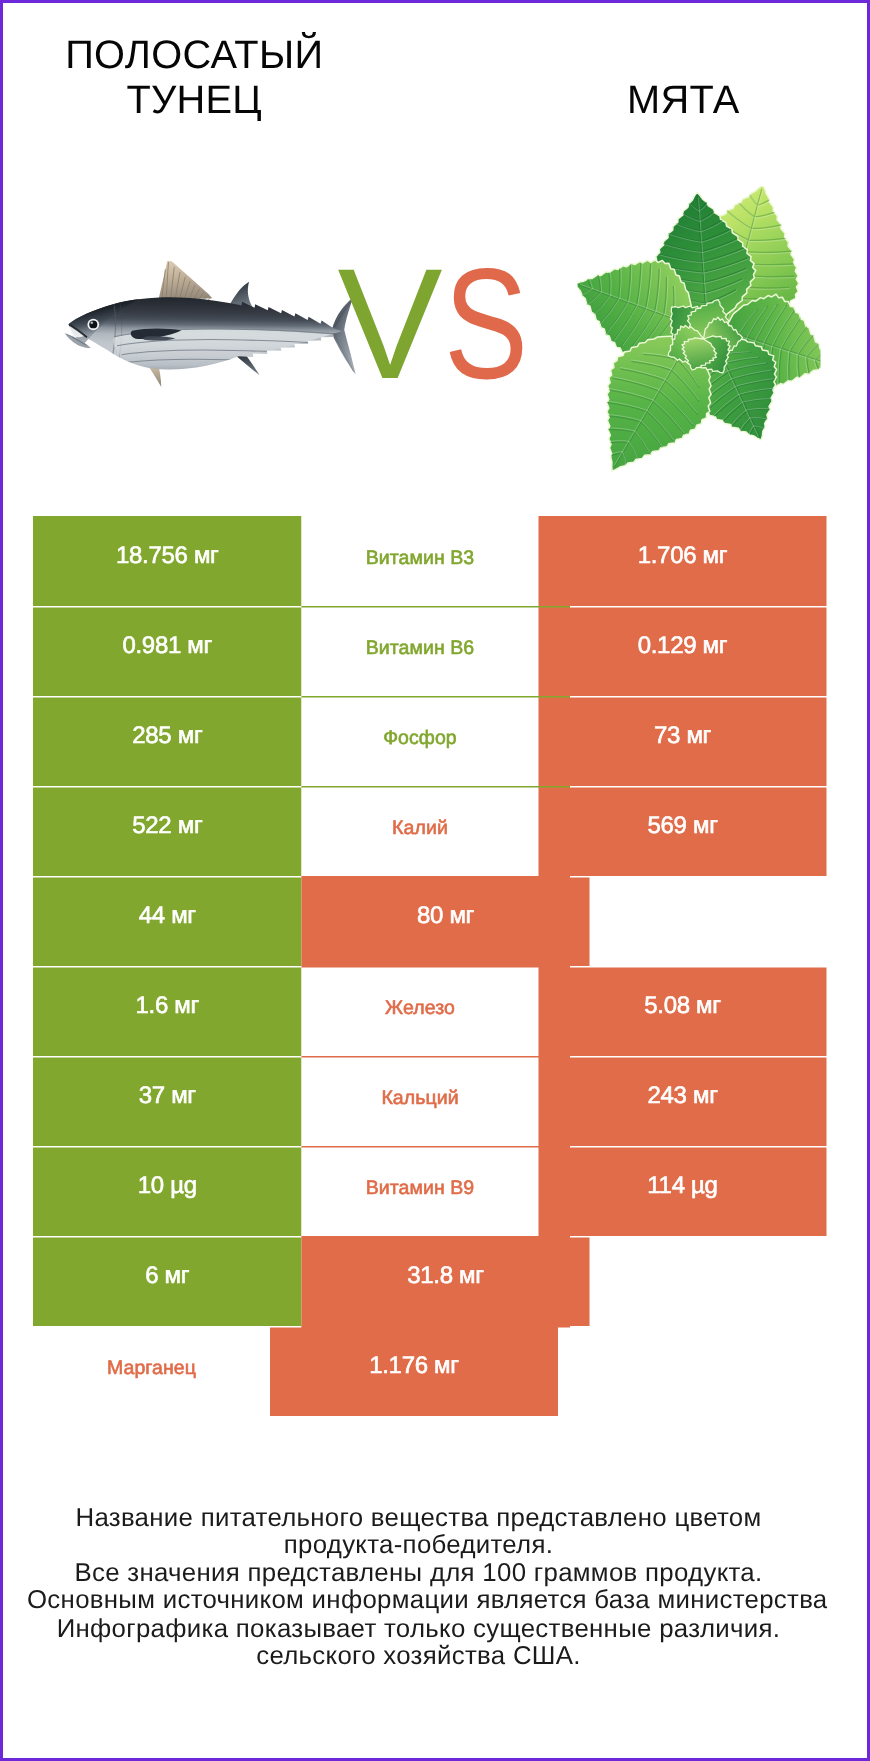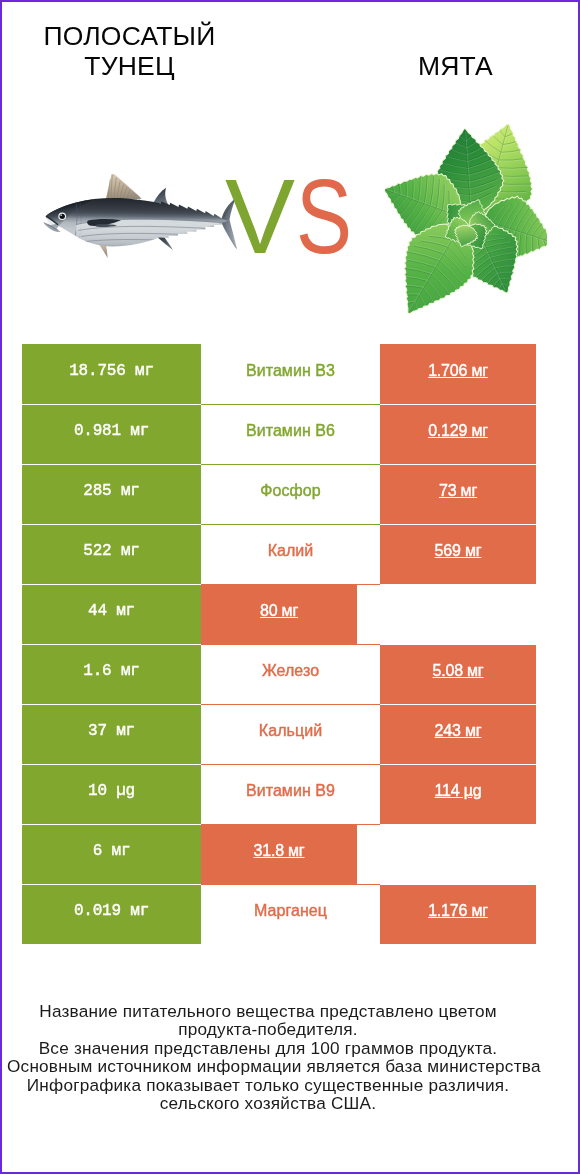--- a/index.html
+++ b/index.html
@@ -56,31 +56,31 @@
   .table { position:absolute; left:20px; top:342px; width:538px; }
   .row { position:relative; height:60px; display:flex; }
   .cell {
     display:flex; align-items:center; justify-content:center;
     font-size:16px; font-weight:400; letter-spacing:-0.2px;
     line-height:1;
     padding-bottom:6px;
     -webkit-text-stroke:0.42px currentColor;
   }
   .cell-left  { width:179px; color:#ffffff; }
-  .cell-mid   { width:179px; background:#ffffff; font-weight:400; font-size:16px; letter-spacing:0.05px; }
-  .cell-right { width:156px; color:#ffffff;text-decoration:underline; }
-  .row .cell-left  { background:#81A72E;font-family:Liberation Mono, monospace; }
+  .cell-mid   { width:158px; background:#ffffff; font-weight:400; font-size:13px; letter-spacing:0.05px; }
+  .cell-right { width:192px; color:#ffffff; }
+  .row .cell-left  { background:#81A72E; }
   .row .cell-right { background:#E06C49; }
   .sep-left  { position:absolute; left:0;   top:0; width:179px; height:1px; background:#ffffff; z-index:3; }
   .sep-mid   { position:absolute; left:179px; top:0; width:179px; height:1px; z-index:3; }
   .sep-right { position:absolute; left:358px; top:0; width:180px; height:1px; background:#ffffff; z-index:3; }
 
   
   .footer {
-    position:absolute; left:5px; top:1000px; width:522px;
+    position:absolute; left:16px; top:1000px; width:522px;
     text-align:center;
     font-size:17.2px;
     letter-spacing:0.21px;
     line-height:18.4px;
     color:#1b1b1b;
   }
   .footer div { white-space:nowrap; }
 </style>
 </head>
 <body>
@@ -419,21 +419,20 @@
         <div class="sep-left"></div>
         <div class="sep-mid" style="background:#E06C49"></div>
         <div class="sep-right"></div>
         <div class="cell cell-left">6 мг</div>
         <div class="cell cell-right">31.8 мг</div>
       </div>
       <div class="row">
         <div class="sep-left"></div>
         <div class="sep-mid" style="background:#E06C49"></div>
         <div class="sep-right"></div>
-        <div class="cell cell-left">0.019 мг</div>
         <div class="cell cell-mid" style="color:#E06C49">Марганец</div>
         <div class="cell cell-right">1.176 мг</div>
       </div>
     </div>
 
   <div class="footer" id="ftr">
       <div>Название питательного вещества представлено цветом</div>
       <div>продукта-победителя.</div>
       <div>Все значения представлены для 100 граммов продукта.</div>
       <div>Основным источником информации является база министерства</div>

